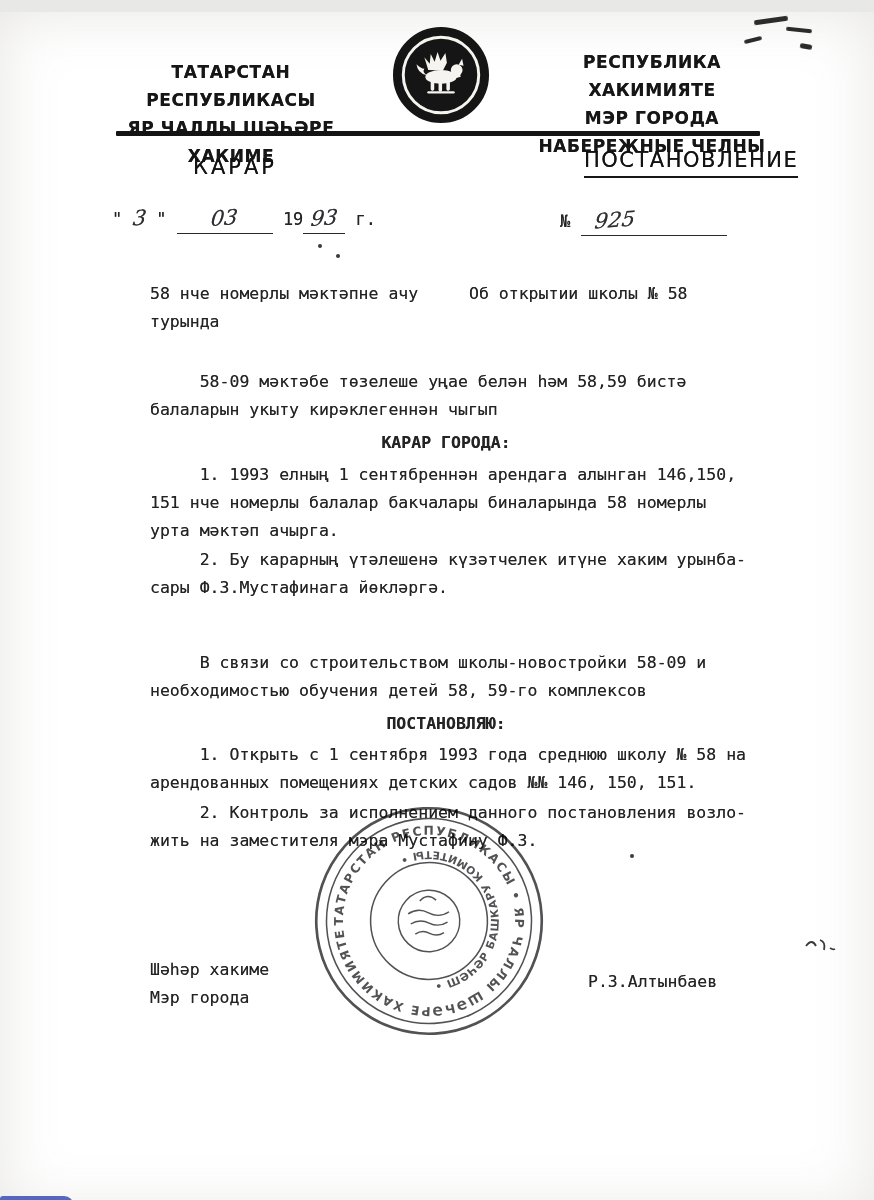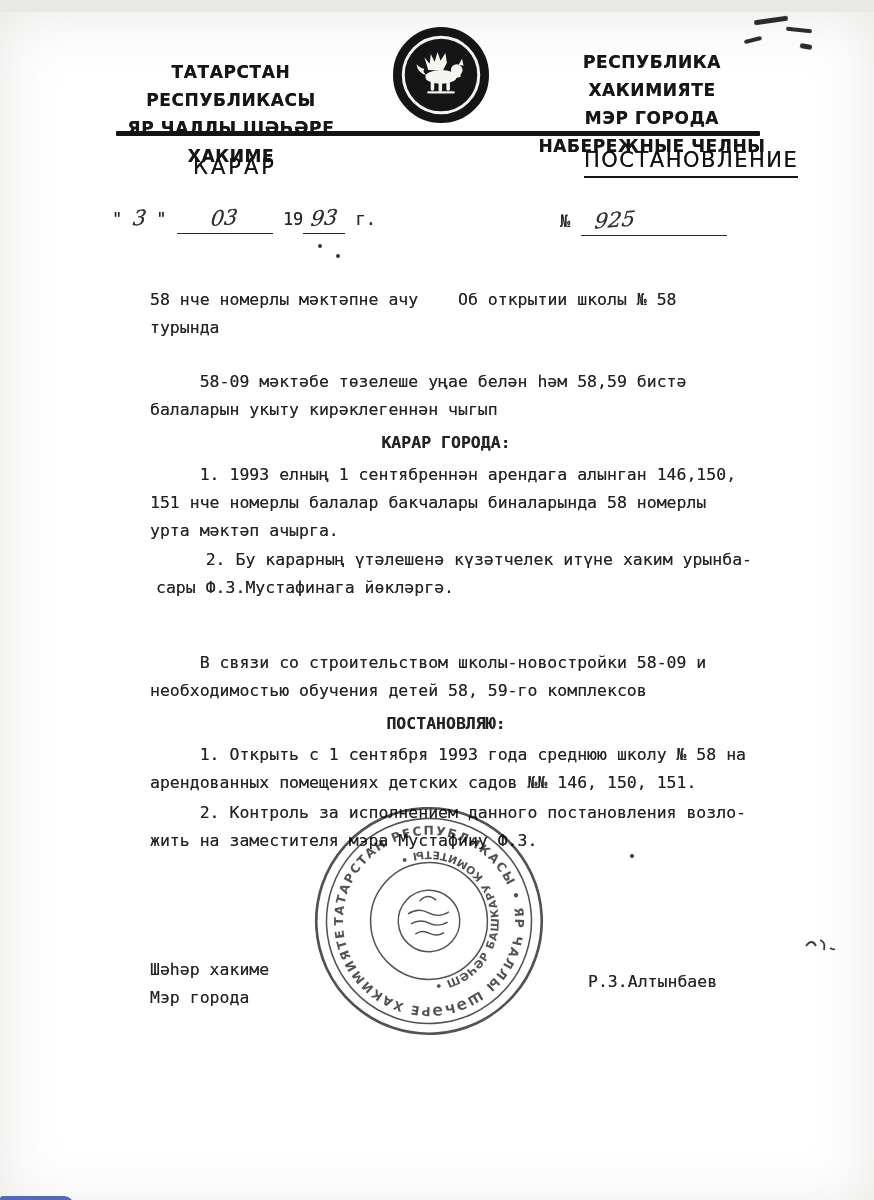--- a/index.html
+++ b/index.html
@@ -49,21 +49,21 @@
   .u-year{width:42px;}
   .u-num{width:132px;text-align:left;padding-left:14px;}
   .hand{
     font-family:"DejaVu Serif","Liberation Serif",serif;
     font-style:italic;
     font-size:21px;
     color:#2f2f33;
     display:inline-block;
     transform:skewX(-10deg) rotate(-4deg);
   }
-  .subject-row{left:150px;top:274px;width:610px;display:flex;}
+  .subject-row{left:150px;top:268px;width:610px;display:flex;gap:11px;}
   .subject-tat{width:308px;}
   .subject-rus{flex:1;}
   .center-head{left:150px;top:0;width:592px;text-align:center;font-weight:bold;}
   
   .seal{position:absolute;left:306px;top:786px;width:246px;height:246px;opacity:.8;transform:rotate(-3deg);mix-blend-mode:multiply;pointer-events:none;}
   .seal text{font-family:"DejaVu Sans","Liberation Sans",sans-serif;font-weight:bold;}
   
   .artifact{position:absolute;pointer-events:none;}
   .smudge-tr{left:736px;top:2px;width:120px;height:44px;}
   .smudge-tr i{position:absolute;display:block;background:#2b2b2b;border-radius:2px;filter:blur(.6px);}
@@ -121,21 +121,21 @@
 турында</div>
     <div class="mono subject-rus">Об открытии школы № 58</div>
   </div>
 
   <div class="abs mono" style="left:150px;top:356px;width:606px;">     58-09 мәктәбе төзелеше уңае белән һәм 58,59 бистә
 балаларын укыту кирәклегеннән чыгып</div>
   <div class="abs mono center-head" style="top:417px;">КАРАР ГОРОДА:</div>
   <div class="abs mono" style="left:150px;top:449px;width:606px;">     1. 1993 елның 1 сентябреннән арендага алынган 146,150,
 151 нче номерлы балалар бакчалары биналарында 58 номерлы
 урта мәктәп ачырга.</div>
-  <div class="abs mono" style="left:156px;top:534px;width:606px;">     2. Бу карарның үтәлешенә күзәтчелек итүне хаким урынба-
+  <div class="abs mono" style="left:150px;top:534px;width:606px;">     2. Бу карарның үтәлешенә күзәтчелек итүне хаким урынба-
 сары Ф.З.Мустафинага йөкләргә.</div>
 
   <div class="abs mono" style="left:150px;top:637px;width:606px;">     В связи со строительством школы-новостройки 58-09 и
 необходимостью обучения детей 58, 59-го комплексов</div>
   <div class="abs mono center-head" style="top:698px;">ПОСТАНОВЛЯЮ:</div>
   <div class="abs mono" style="left:150px;top:729px;width:606px;">     1. Открыть с 1 сентября 1993 года среднюю школу № 58 на
 арендованных помещениях детских садов №№ 146, 150, 151.</div>
   <div class="abs mono" style="left:150px;top:787px;width:606px;">     2. Контроль за исполнением данного постановления возло-
 жить на заместителя мэра Мустафину Ф.З.</div>
 

